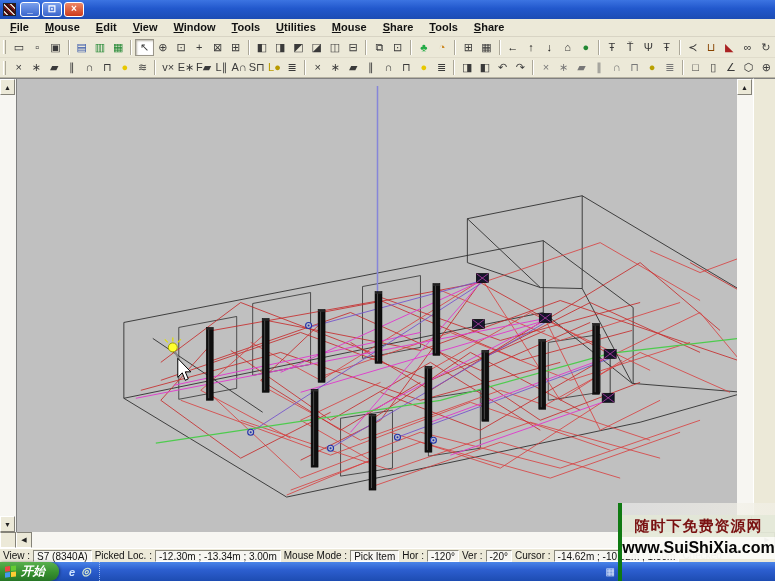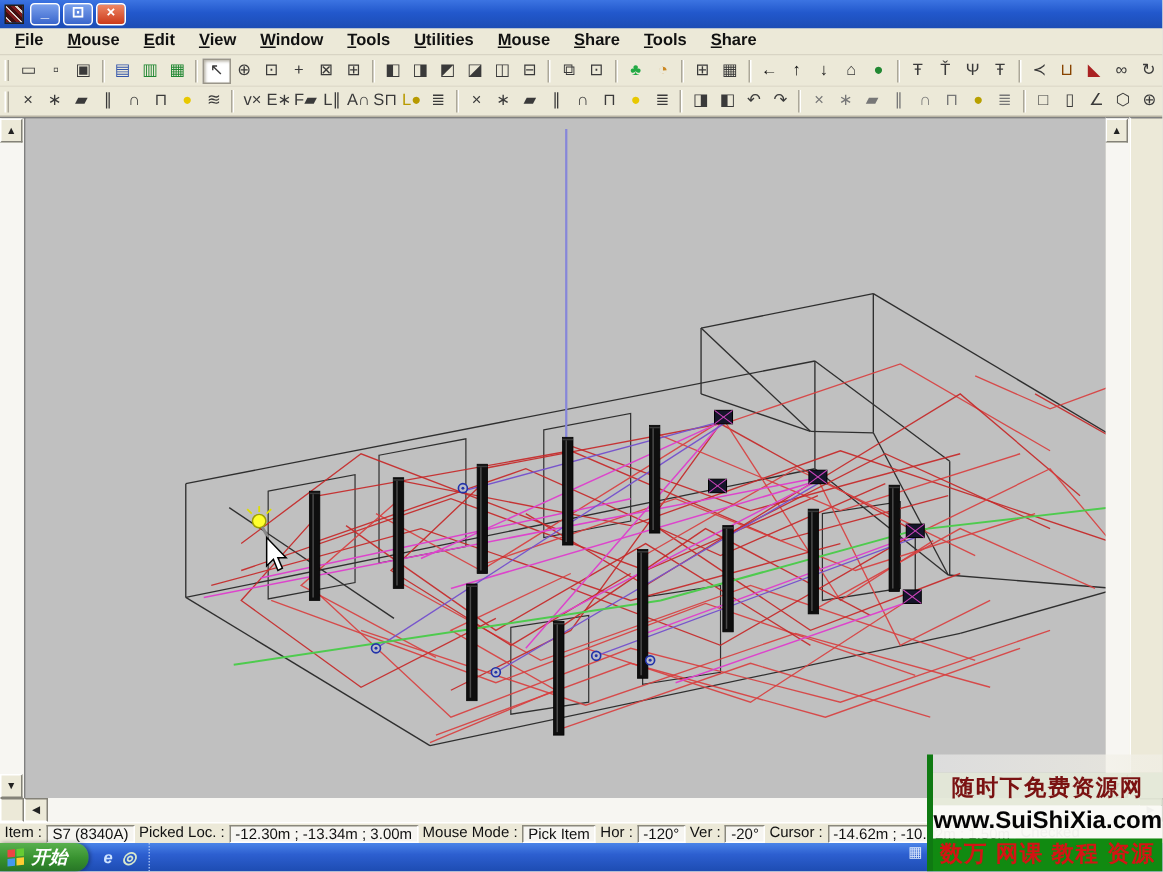--- a/index.html
+++ b/index.html
@@ -39,21 +39,21 @@
 
   
   .hscroll { height:16px; background:#f7f6f2; display:flex; flex:0 0 auto; }
   .hspacer { width:16px; background:#ece9d8; border:1px solid #fff; border-right-color:#848278; border-top-color:#848278; font-size:7px; color:#222; display:flex; align-items:center; justify-content:center; }
 
   
   .statusbar { height:14px; background:#ece9d8; border-top:1px solid #fff; display:flex; align-items:center; font-size:10px; color:#111; gap:3px; padding:0 3px; flex:0 0 auto; white-space:nowrap; overflow:hidden; }
   .sbox { background:#f6f5f1; border:1px solid; border-color:#8a887c #fff #fff #8a887c; padding:0 3px; height:12px; line-height:11px; }
 
   
-  .taskbar { height:19px; background:linear-gradient(180deg,#4a84e8 0%,#2d5fd0 40%,#1d4cb2 100%); display:flex; align-items:flex-start; flex:0 0 auto; }
+  .taskbar { height:19px; background:linear-gradient(180deg,#4a84e8 0%,#2d5fd0 40%,#1d4cb2 100%); display:flex; align-items:center; flex:0 0 auto; }
   .startbtn { height:19px; background:linear-gradient(180deg,#59b04e 0%,#37912f 55%,#277526 100%); border-radius:0 9px 9px 0; color:#fff; font-style:italic; font-weight:bold; font-size:12px; display:flex; align-items:center; padding:0 14px 0 5px; gap:4px; box-shadow:1px 0 3px rgba(0,0,0,.4); }
   .flag { width:12px; height:12px; display:grid; grid-template-columns:5px 5px; grid-template-rows:5px 5px; gap:1px; transform:skewY(-6deg); }
   .flag i:nth-child(1){background:#e44;} .flag i:nth-child(2){background:#6c3;}
   .flag i:nth-child(3){background:#49e;} .flag i:nth-child(4){background:#fc3;}
   .quicklaunch { display:flex; align-items:center; gap:6px; padding:0 8px 0 10px; border-right:1px dotted #9ab8f0; height:100%; }
   .ql-icon { font-size:11px; font-weight:bold; font-style:italic; }
   .task { width:106px; height:15px; background:linear-gradient(180deg,#5d90ea,#3f75d8); border:1px solid #85adf2; border-radius:2px; color:#fff; font-size:10px; display:flex; align-items:center; gap:3px; padding:0 3px; margin-left:4px; overflow:hidden; white-space:nowrap; }
   .task.active { background:#24509e; border-color:#16367a; box-shadow:inset 1px 1px 2px #102a60; }
   .ticon { width:9px; height:9px; flex:0 0 auto; }
   .ticon.camtasia { border-radius:50%; background:radial-gradient(circle at 35% 35%,#fff,#2a9); }
@@ -357,21 +357,21 @@
   </div>
 
   <div class="hscroll">
     <div class="hspacer"></div>
     <div class="hspacer">◀</div>
     <div style="flex:1"></div>
     <div class="hspacer">▶</div>
   </div>
 
   <div class="statusbar" id="statusbar">
-      <span>Item :</span>
+      <span>View :</span>
       <span class="sbox">S7 (8340A)</span>
       <span>Picked Loc. :</span>
       <span class="sbox">-12.30m ;  -13.34m ;    3.00m</span>
       <span>Mouse Mode :</span>
       <span class="sbox">Pick Item</span>
       <span>Hor :</span>
       <span class="sbox">-120°</span>
       <span>Ver :</span>
       <span class="sbox">-20°</span>
       <span>Cursor :</span>
@@ -395,16 +395,15 @@
       </div>
     <div class="tray">
       <span>▦</span>
     </div>
   </div>
 
   <div class="watermark">
     <div class="wm-blur"></div>
     <div class="wm-line1">随时下免费资源网</div>
     <div class="wm-line2">www.SuiShiXia.com</div>
-    <div class="wm-line3">数万 网课 教程 资源</div>
   </div>
 
 </div>
 
 </body></html>

